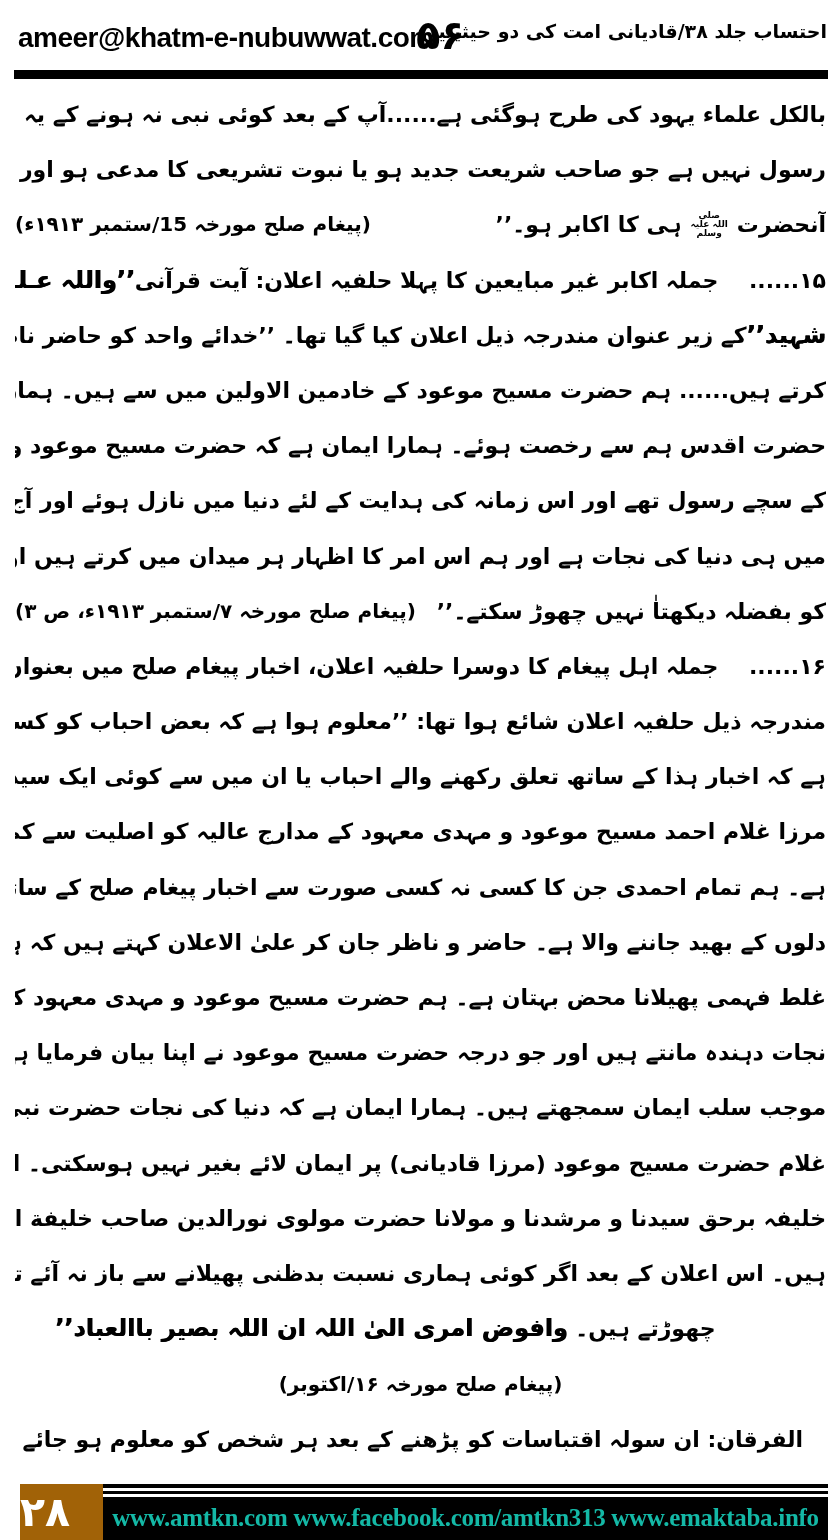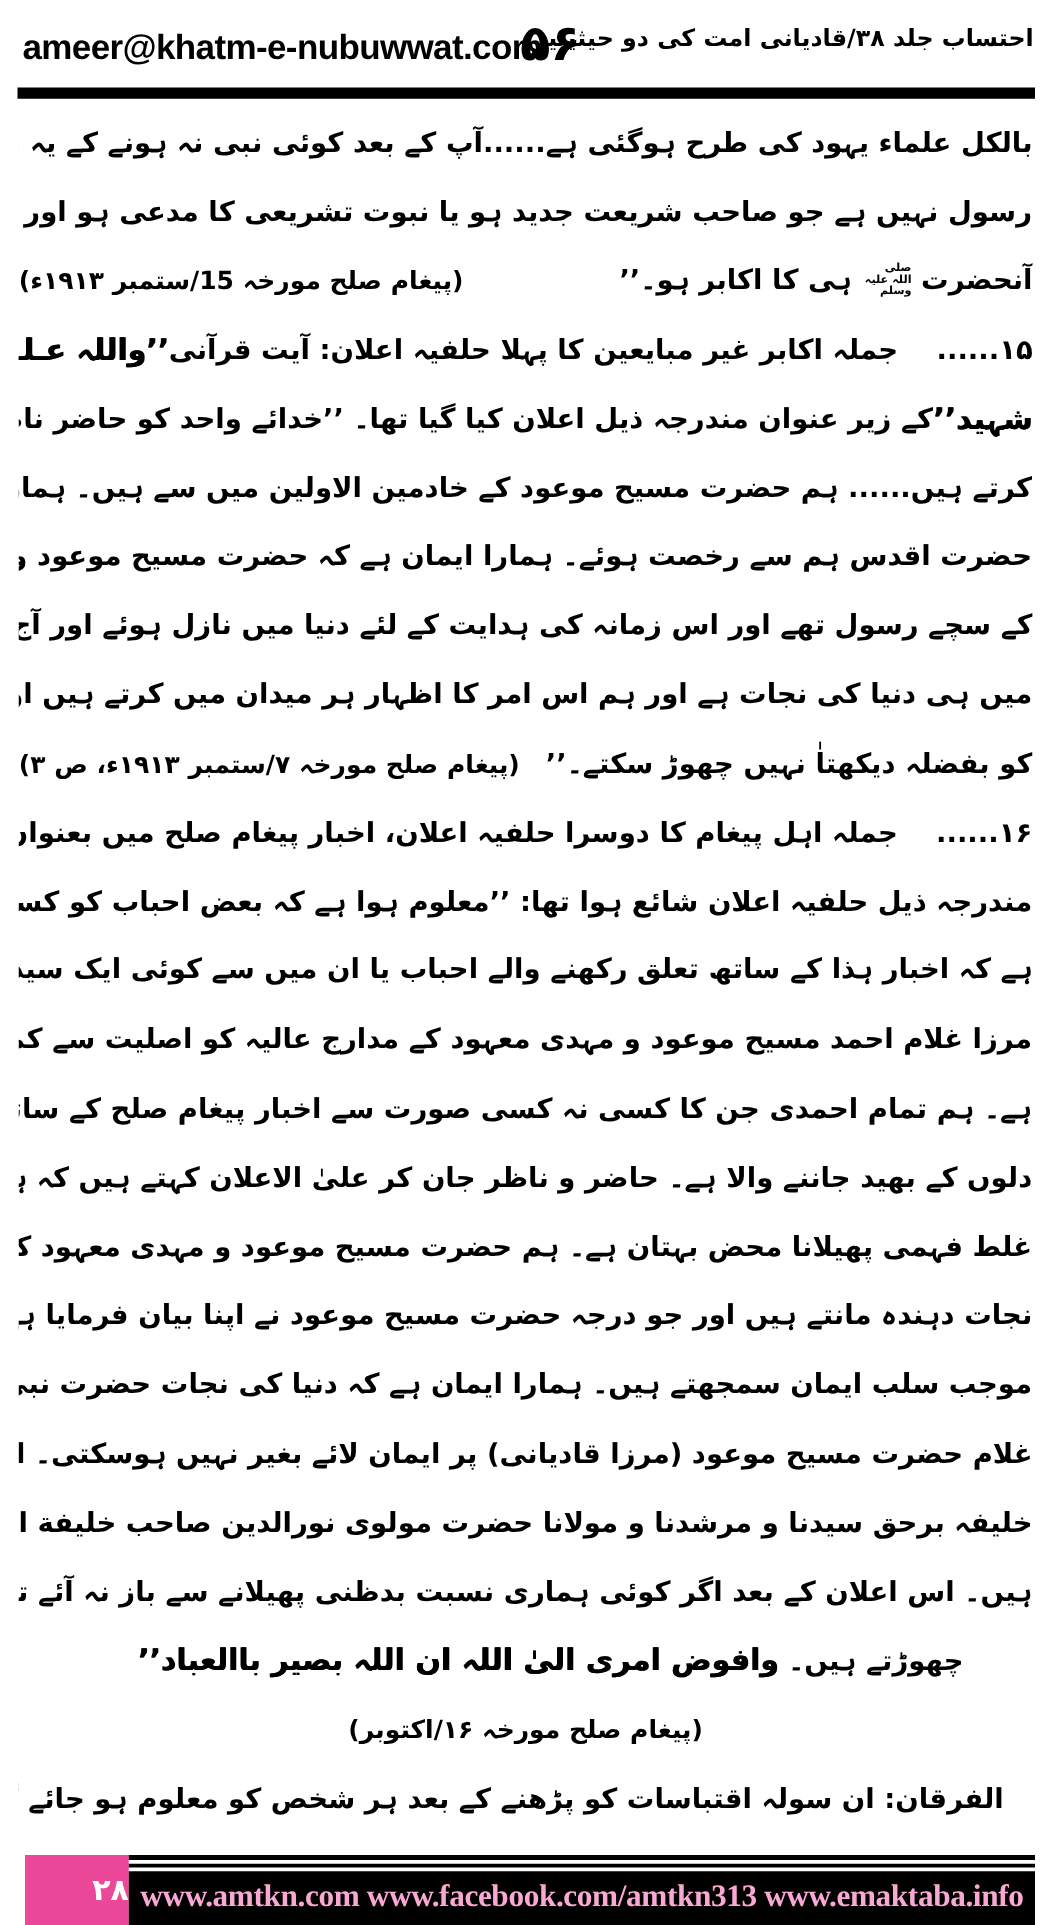--- a/index.html
+++ b/index.html
@@ -17,35 +17,35 @@
   
   .body{position:absolute;top:87px;left:15px;right:14px;direction:rtl;}
   .line{height:55.2px;line-height:55px;font-size:22px;font-weight:bold;overflow:hidden;
         white-space:nowrap;}
   .line .main{display:inline;}
   .line.justify{display:flex;}
   .line.justify .main{flex:1;display:flex;justify-content:space-between;}
   .line.justify .main span{flex:0 1 auto;}
   .line.justify .main span:first-child{flex:1 1 auto;text-align:justify;text-align-last:justify;}
   .line.between{display:flex;justify-content:space-between;align-items:center;}
-  .line.rightpad{text-align:center;padding-left:40px;}
+  .line.rightpad{text-align:left;padding-left:40px;}
   .line.citeleft{text-align:center;}
   .cite{font-size:20px;}
   .naskh{font-size:24px;text-shadow:0.7px 0 #000;}
   .honorific{display:inline-block;width:40px;font-size:9px;line-height:1;
-             text-align:right;vertical-align:-4px;white-space:normal;font-weight:bold;}
+             text-align:center;vertical-align:-4px;white-space:normal;font-weight:bold;}
 
   
-  .fnum{position:absolute;left:20px;top:1484px;width:83px;height:56px;background:#ec4899;
-        color:#fff;font-size:24px;font-weight:bold;display:flex;align-items:center;
-        justify-content:flex-end;}
+  .fnum{position:absolute;left:20px;top:1484px;width:83px;height:56px;background:#a16207;
+        color:#fff;font-size:41px;font-weight:bold;display:flex;align-items:center;
+        justify-content:flex-start;}
   .fbar{position:absolute;left:103px;right:12px;top:1484px;height:56px;}
   .fl1{height:4px;background:#000;margin-bottom:3px;}
   .fl2{height:3px;background:#000;margin-bottom:3px;}
-  .fband{height:43px;background:#000;color:#f9a8d4;text-align:center;
+  .fband{height:43px;background:#000;color:#14b8a6;text-align:center;
          font-family:"Liberation Serif",serif;font-weight:bold;font-size:25px;
          line-height:42px;letter-spacing:-0.3px;}
 </style>
 </head>
 <body>
 
 <div class="page">
   <div class="header">
     <div class="email">ameer@khatm-e-nubuwwat.com</div>
     <div class="pagenum">۵۶</div>

